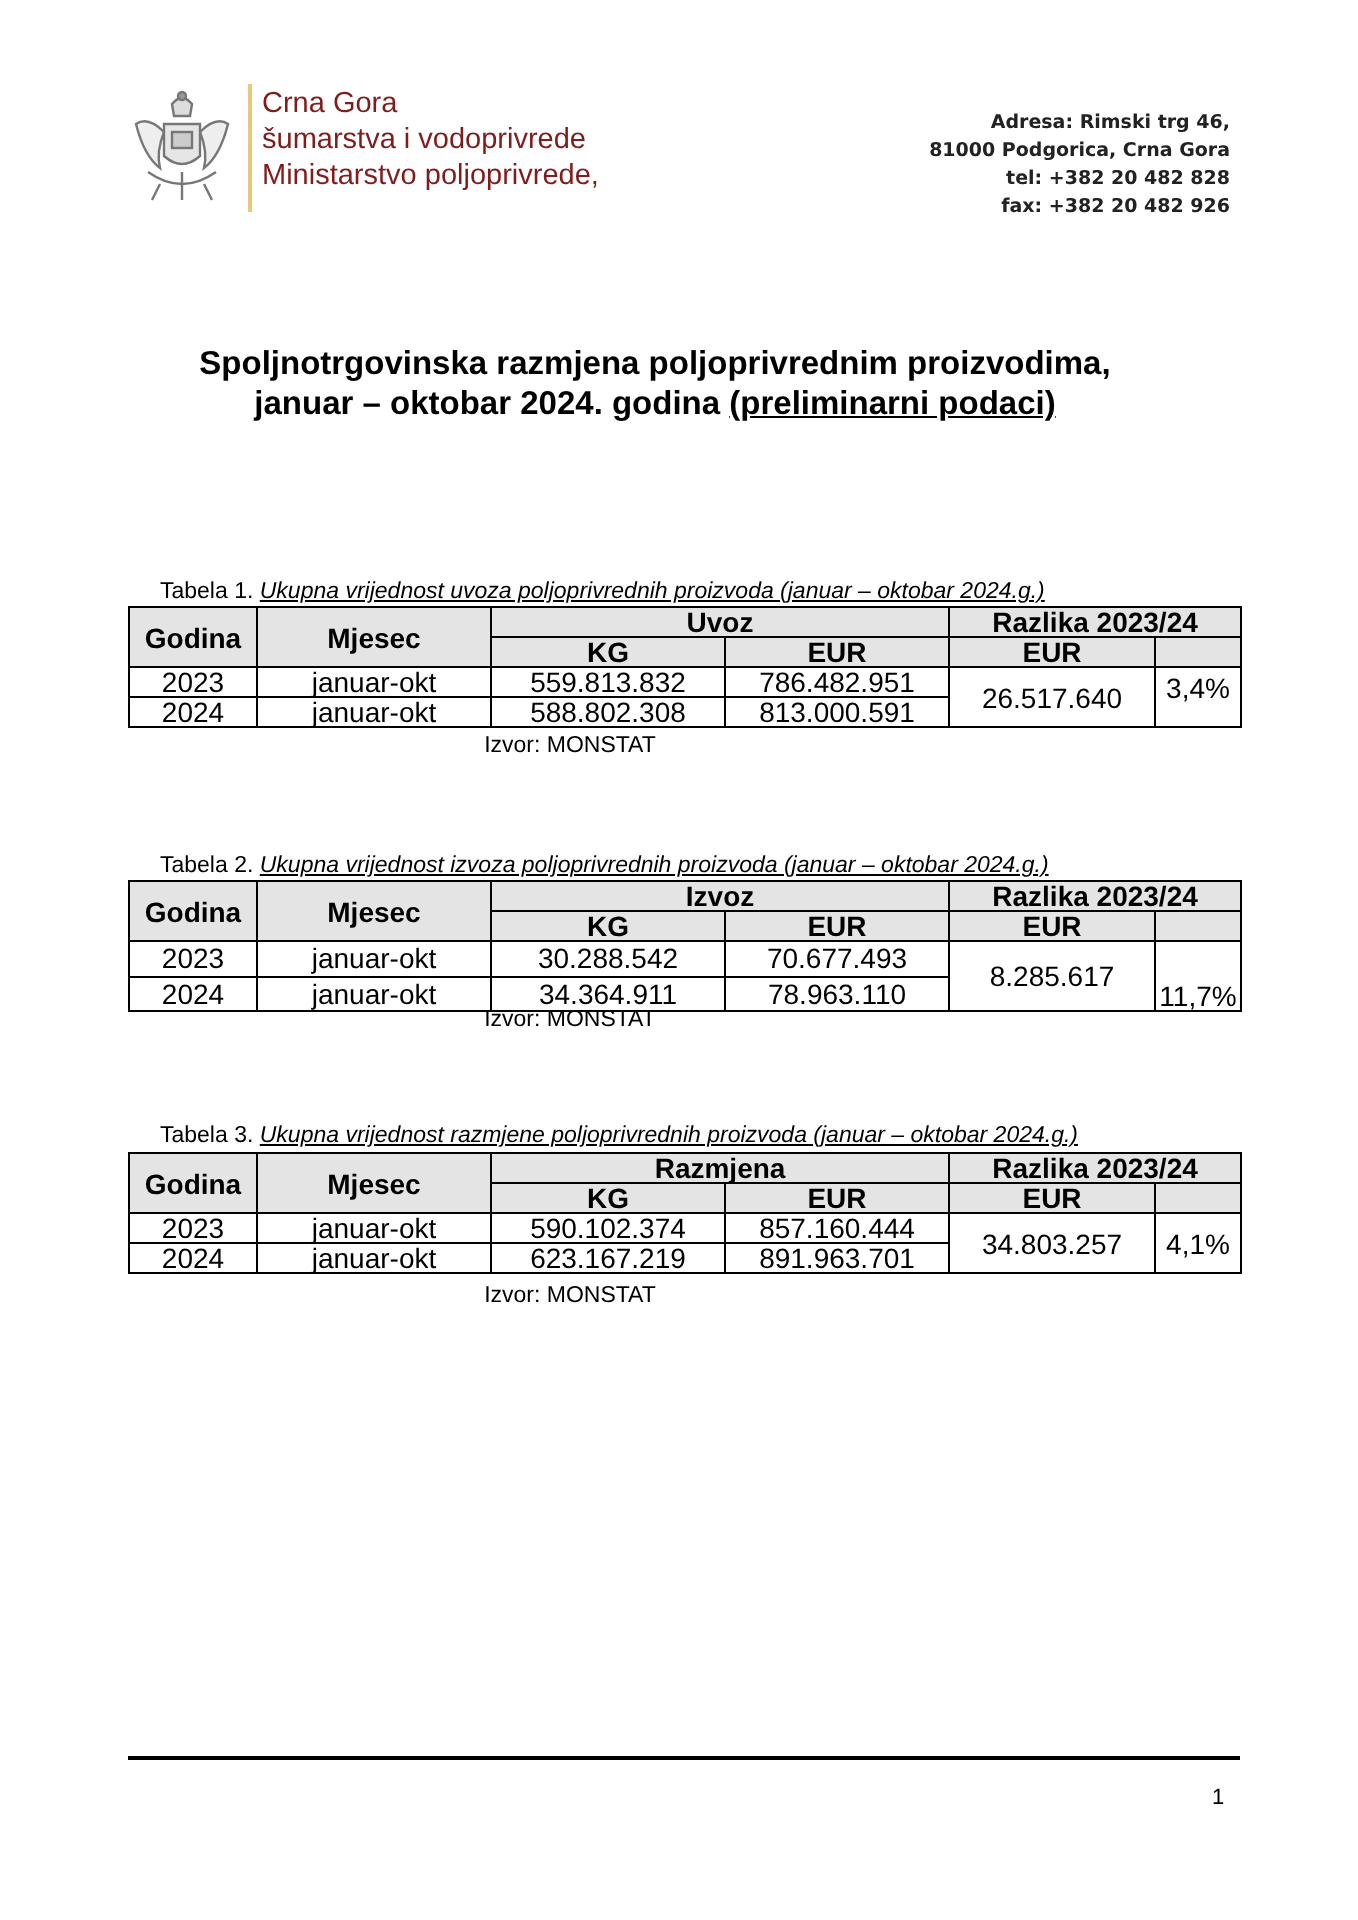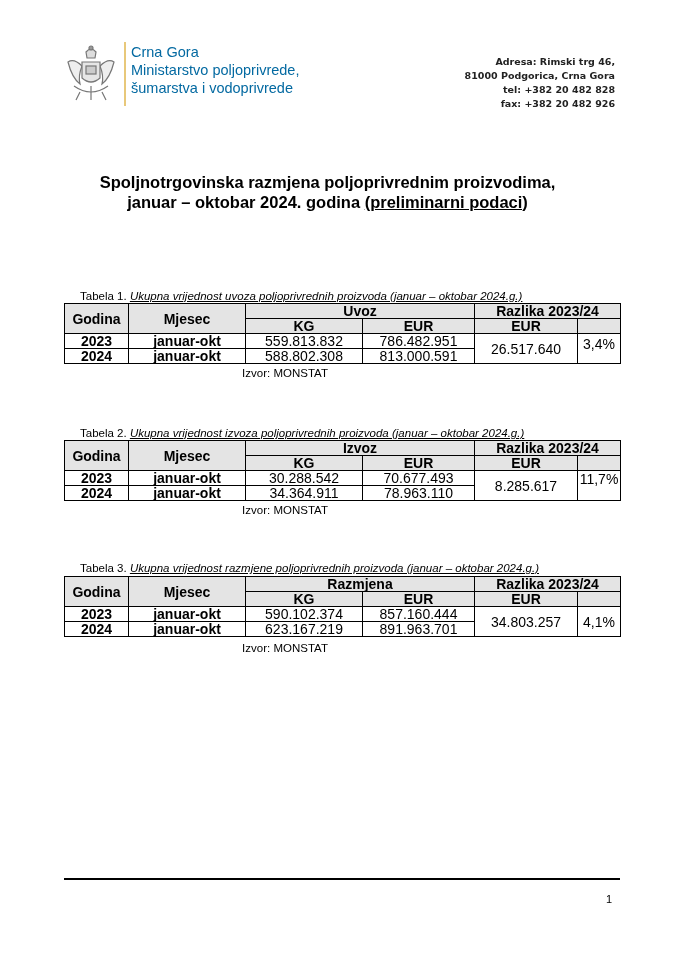--- a/index.html
+++ b/index.html
@@ -1,29 +1,29 @@
 <!DOCTYPE html>
 <html><head>
 <meta charset="utf-8">
 <style>
   html, body { margin:0; padding:0; background:#fff; }
   body { width:679px; height:960px; position:relative; overflow:hidden; font-family:"Liberation Sans", sans-serif; color:#000; }
   .abs { position:absolute; }
   .logo { left:60px; top:42px; width:62px; height:64px; }
   .vline { left:124px; top:42px; width:2px; height:64px; background:#e8c87a; }
-  .ministry { left:131px; top:43px; font-size:14.5px; line-height:18px; color:#0369a1; }
+  .ministry { left:131px; top:43px; font-size:14.5px; line-height:18px; color:#7f1d1d; }
   .address { right:64px; top:55px; text-align:right; font-family:"DejaVu Sans", sans-serif; font-size:9.5px; line-height:14px; color:#222;font-weight:bold; }
   .title { left:0; width:655px; top:172px; text-align:center; font-weight:bold; font-size:16.5px; line-height:20px; }
   .title u { text-decoration:underline; }
   .caption { left:64px; font-size:11.5px; line-height:13px; white-space:nowrap;margin-left:16px; }
   .caption i { text-decoration:underline; }
   table.t { position:absolute; left:64px; width:556px; border-collapse:collapse; font-size:14px; table-layout:fixed; }
   table.t td { border:1px solid #000; text-align:center; padding:0; line-height:14px; }
   table.t td.h { background:#e4e4e4; font-weight:bold; }
-  table.t td.b { font-weight:bold; }
+  table.t td.b { font-weight:normal; }
   .src { left:0; width:570px; text-align:center; font-size:11.5px; }
   .footline { left:64px; top:878px; width:556px; height:2px; background:#000; }
   .pagenum { left:606px; top:893px; font-size:11px; }
 </style>
 </head>
 <body>
 
 <div class="abs logo">
   <svg width="62" height="64" viewBox="0 0 62 64">
     <g fill="none" stroke="#777" stroke-width="1.2">
@@ -34,22 +34,22 @@
       <path d="M22 20 h18 v16 q-9 8 -18 0 z" fill="#e6e6e6"></path>
       <rect x="26" y="24" width="10" height="8" fill="#ccc"></rect>
       <path d="M14 44 q17 12 34 0"></path>
       <path d="M20 50 l-4 8 M42 50 l4 8 M31 44 v14"></path>
     </g>
   </svg>
 </div>
 <div class="abs vline"></div>
 <div class="abs ministry">
   <div>Crna Gora</div>
+  <div>šumarstva i vodoprivrede</div>
   <div>Ministarstvo poljoprivrede,</div>
-  <div>šumarstva i vodoprivrede</div>
 </div>
 <div class="abs address">
   <div>Adresa: Rimski trg 46,</div>
   <div>81000 Podgorica, Crna Gora</div>
   <div>tel: +382 20 482 828</div>
   <div>fax: +382 20 482 926</div>
 </div>
 
 <div class="abs title">
   <div>Spoljnotrgovinska razmjena poljoprivrednim proizvodima,</div>
@@ -119,21 +119,21 @@
     <td class="h">EUR</td>
     <td class="h">EUR</td>
     <td class="h"></td>
   </tr>
   <tr>
     <td class="b">2023</td>
     <td class="b">januar-okt</td>
     <td>30.288.542</td>
     <td>70.677.493</td>
     <td rowspan="2">8.285.617</td>
-    <td rowspan="2" style="vertical-align:top;padding-top:1px;margin-left:35px;">11,7%</td>
+    <td rowspan="2" style="vertical-align:top;padding-top:20px;margin-left:35px;">11,7%</td>
   </tr>
   <tr>
     <td class="b">2024</td>
     <td class="b">januar-okt</td>
     <td>34.364.911</td>
     <td>78.963.110</td>
   </tr>
 </tbody>
   </table>
 <div class="abs src" style="top:504px;">Izvor: MONSTAT</div>

